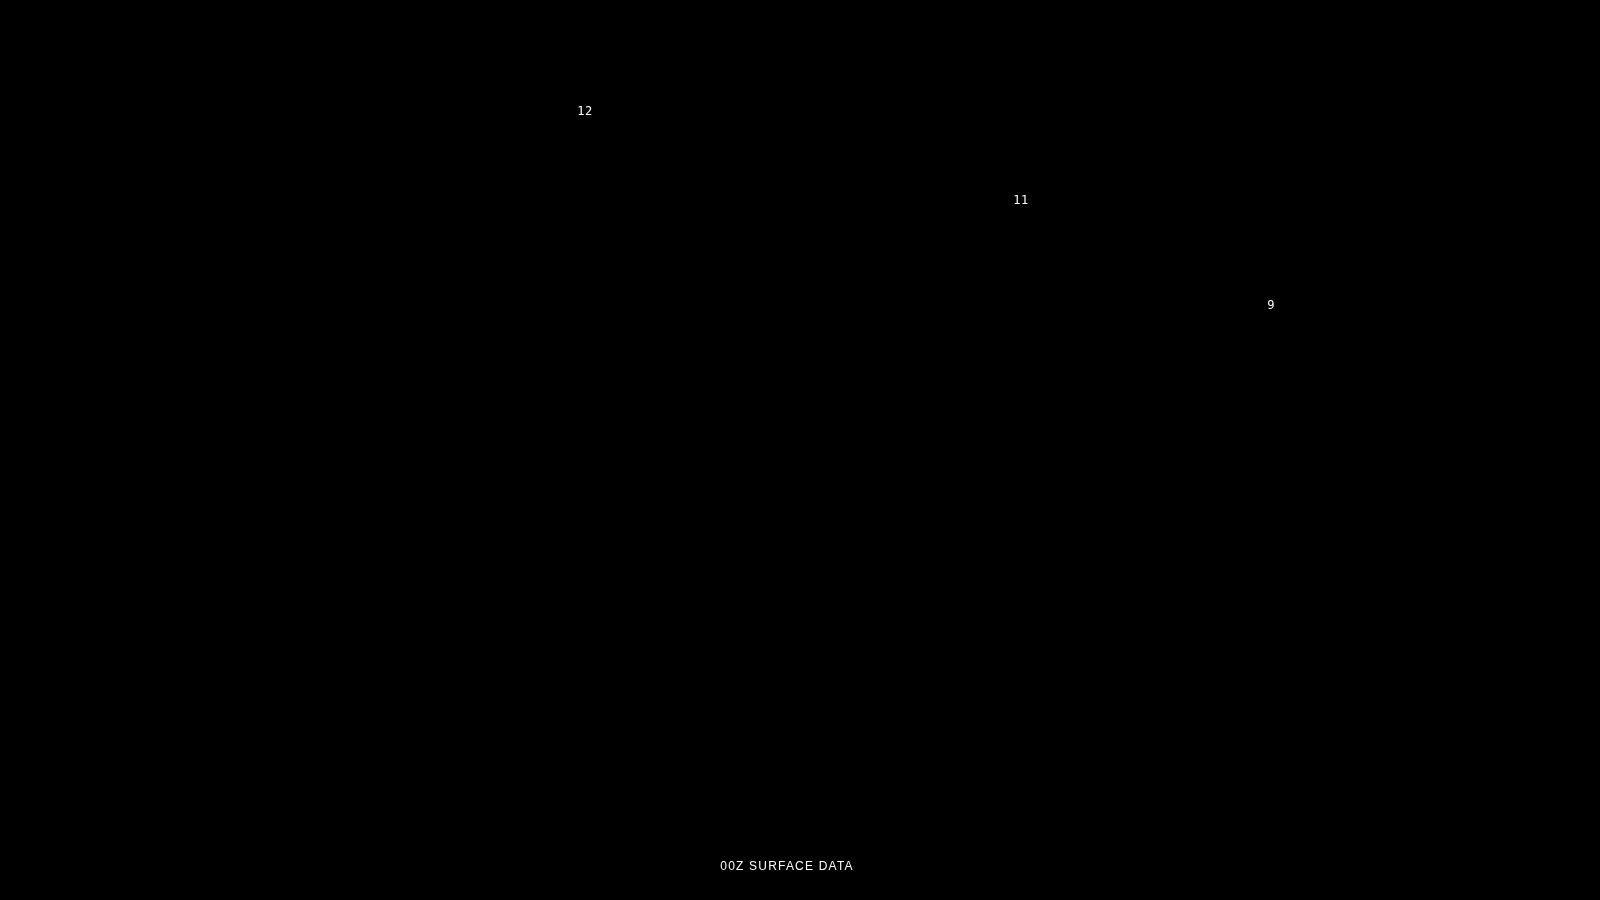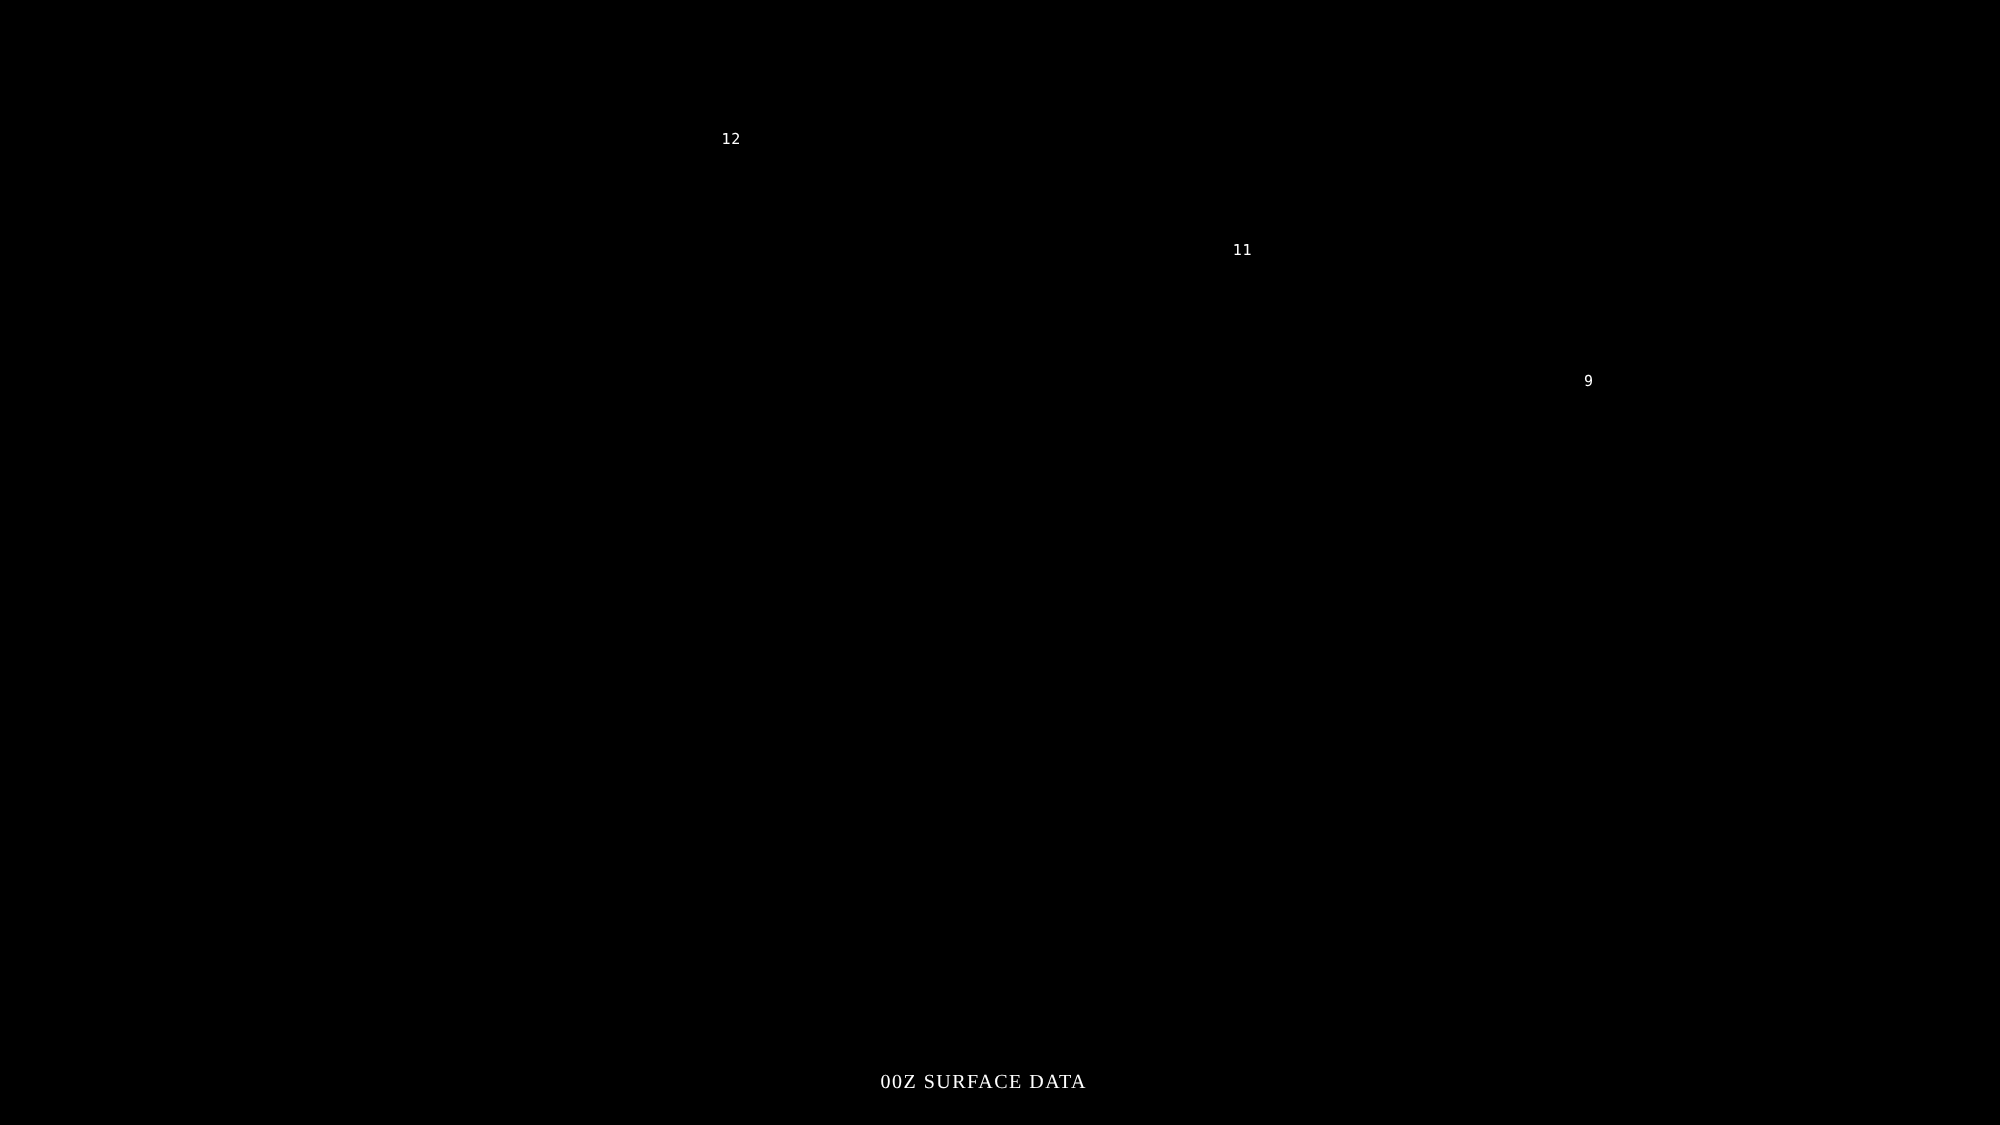--- a/index.html
+++ b/index.html
@@ -21,22 +21,22 @@
     font-family: "DejaVu Sans Mono", monospace;
     font-size: 12px;
     line-height: 12px;
     letter-spacing: 0.5px;
     white-space: nowrap;
     transform: translate(-50%, -50%);
   }
   .caption {
     position: absolute;
     color: #ffffff;
-    font-family: Liberation Serif, serif;
-    font-size: 16px;
+    font-family: Liberation Sans, sans-serif;
+    font-size: 12px;
     line-height: 12px;
     letter-spacing: 1.2px;
     white-space: nowrap;
     transform: translate(-50%, -50%);
   }
   .plot-area {
     position: absolute;
     left: 0;
     top: 0;
     width: 1600px;
@@ -45,21 +45,21 @@
 </style>
 </head>
 <body>
 
 <div id="stage">
 
   <div class="plot-area">
 
     <div class="contour-label" style="left:585px; top:111px;">12</div>
 
-    <div class="contour-label" style="left:994px; top:200px;">11</div>
+    <div class="contour-label" style="left:1021px; top:200px;">11</div>
 
     <div class="contour-label" style="left:1271px; top:305px;">9</div>
 
   </div>
 
   <div class="caption" style="left:787px; top:866px;">00Z SURFACE DATA</div>
 
 </div>
 
 </body></html>

